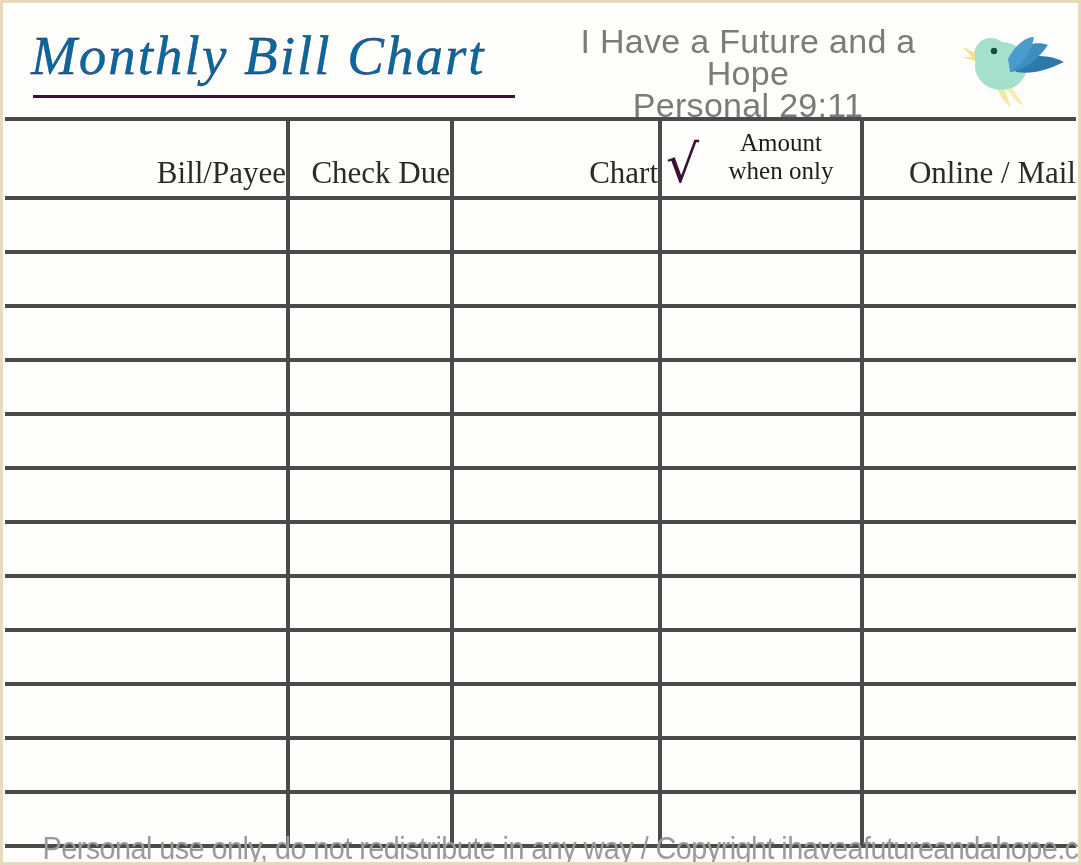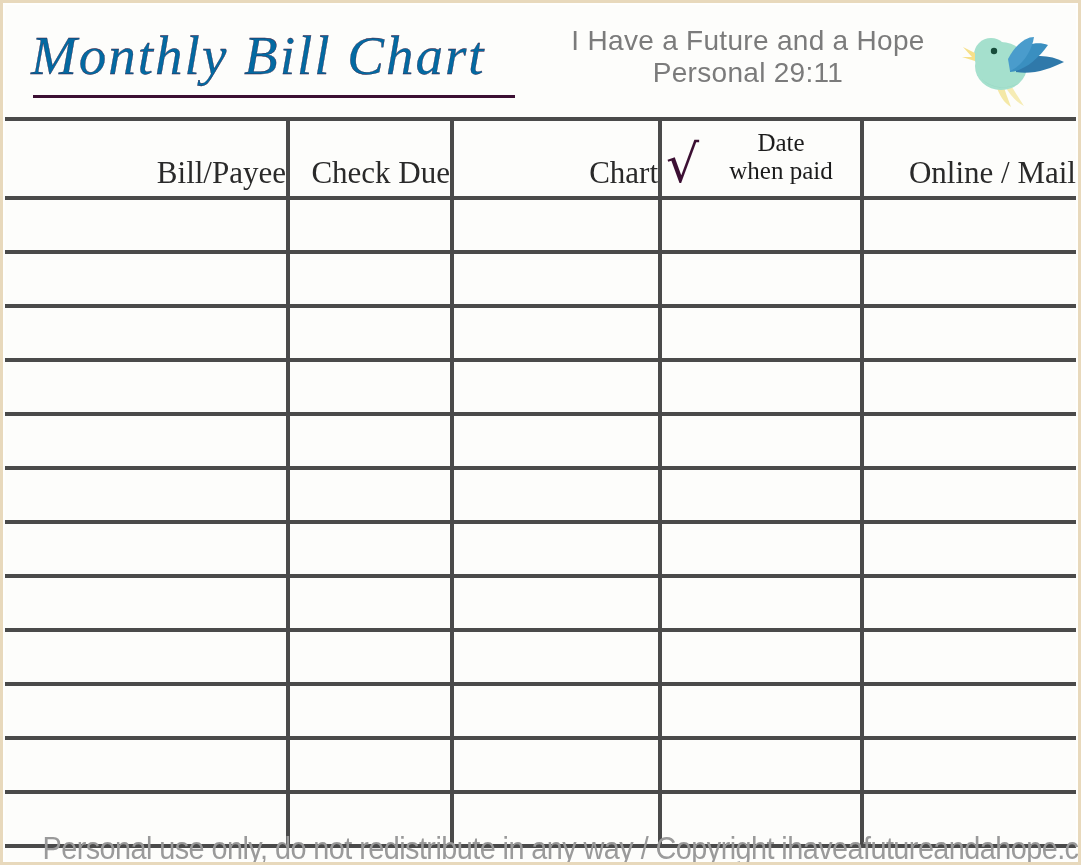--- a/index.html
+++ b/index.html
@@ -70,21 +70,21 @@
     background: #3c1033;
   }
 
   #verse {
     position: absolute;
     right: 118px;
     top: 20px;
     width: 420px;
     text-align: center;
     font-family: "Liberation Sans", "DejaVu Sans", sans-serif;
-    font-size: 28px;
+    font-size: 34px;
     line-height: 32px;
     color: #7b7b7b;
     font-weight: 300;
     letter-spacing: 0.3px;
   }
   #verse .vline2 { display: block; }
 
   
   #bird {
     position: absolute;
@@ -243,22 +243,22 @@
           <th>
             <span class="th-inner">Check Due</span>
           </th>
           <th>
             <span class="th-inner">Chart</span>
           </th>
           <th>
             <div class="check-head">
               <span class="check-mark">√</span>
               <span class="check-lines">
-                <span>Date</span>
-                <span>when paid</span>
+                <span>Amount</span>
+                <span>when only</span>
               </span>
             </div>
           </th>
           <th>
             <span class="th-inner">Online / Mail</span>
           </th>
         </tr>
       </thead>
       <tbody id="table-body">
           <tr>

